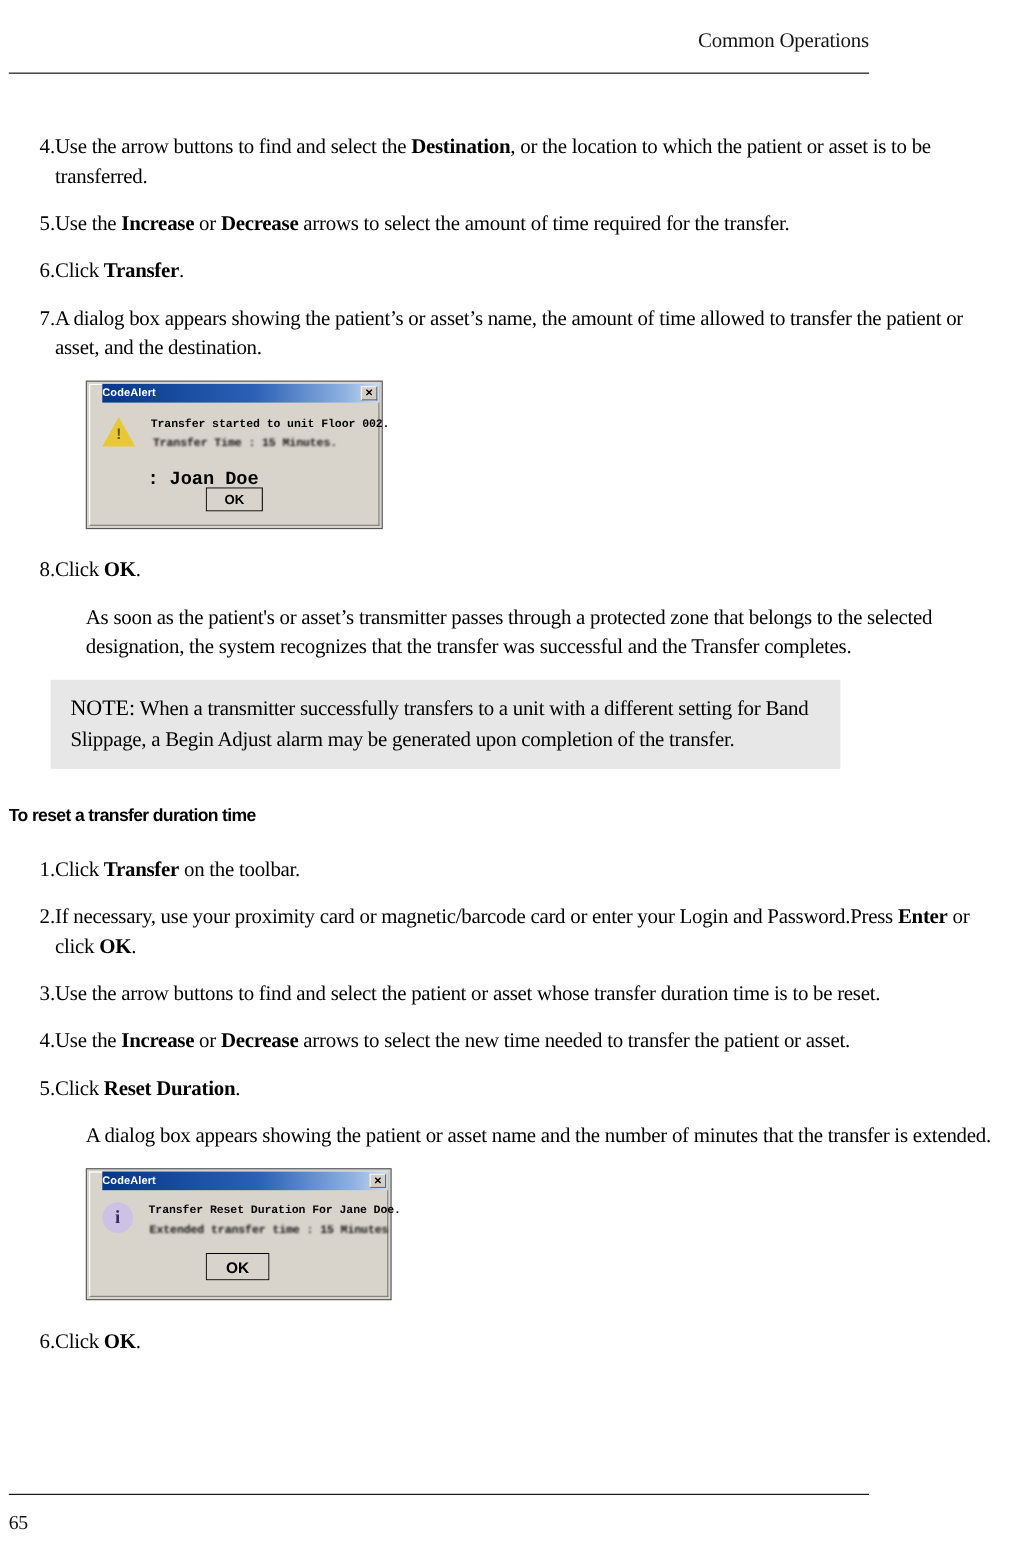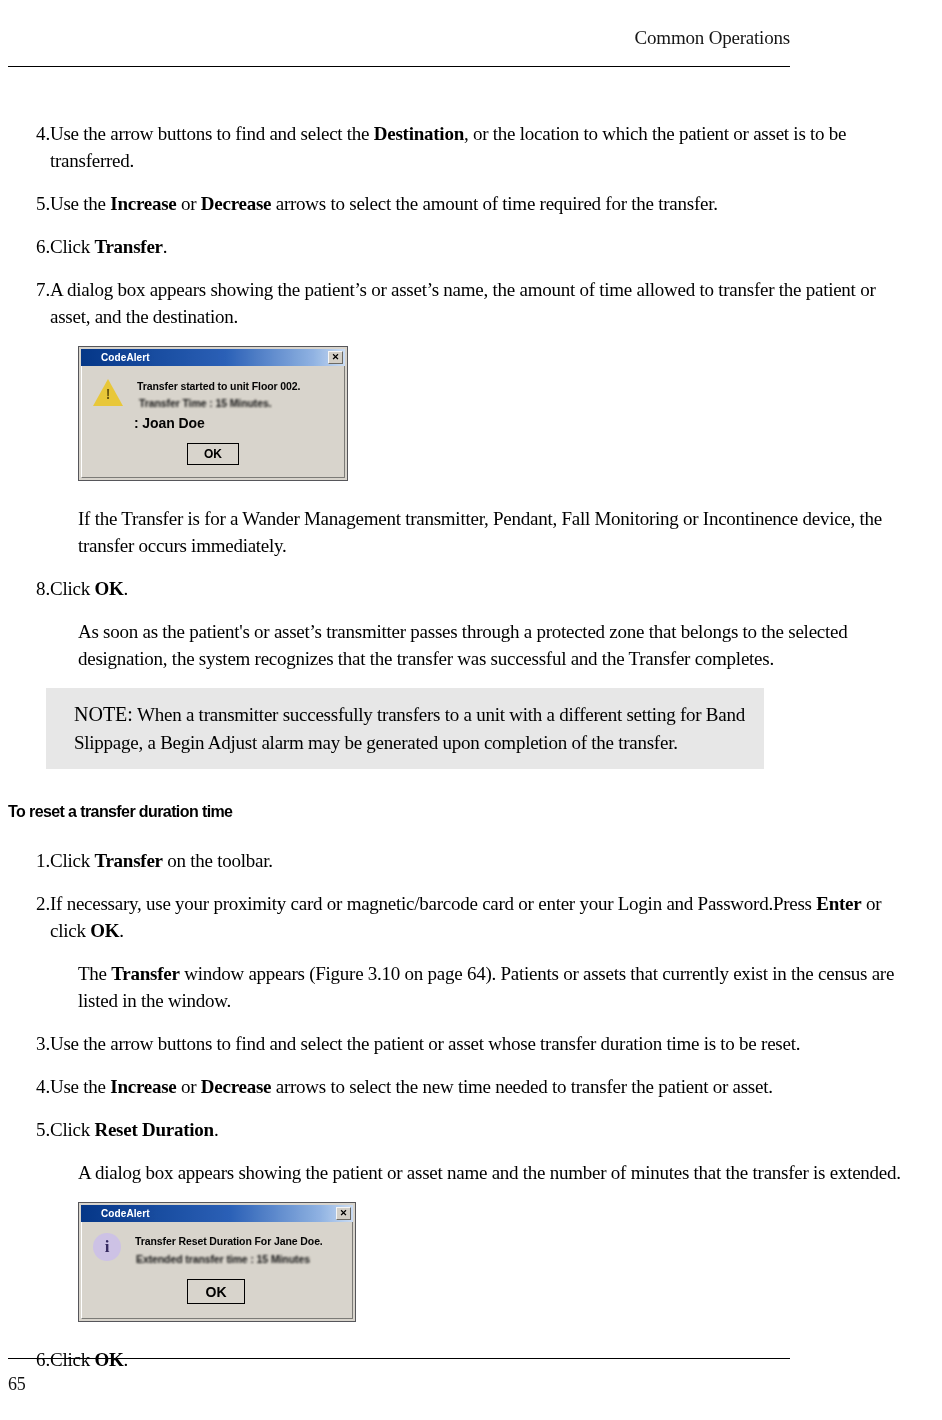--- a/index.html
+++ b/index.html
@@ -93,21 +93,21 @@
     max-width: 910px;
   }
   .para.tight { }
 
   
   .note {
     margin: 5px 0 30px 0;
     margin-left: 38px;
     width: 718px;
     background: #e7e7e7;
-    padding: 12px 14px 12px 28px;
+    padding: 12px 14px 12px 18px;
     box-sizing: border-box;
     font-size: 19px;
     line-height: 28px;
     letter-spacing: -0.25px;
   }
   .smallcaps {
     font-variant: small-caps;
     font-size: 20px;
     letter-spacing: 0;
   }
@@ -149,27 +149,27 @@
     left: 2px; top: 2px; right: 2px; bottom: 2px;
     border: 1px solid #ffffff;
     border-right-color: #7c7b77;
     border-bottom-color: #7c7b77;
     background: #d4d0c8;
     box-sizing: border-box;
   }
 
   .titlebar {
     position: absolute;
-    left: 2px; right: 2px; top: 2px;
+    left: 14px; right: 2px; top: 2px;
     height: 17px;
     background: linear-gradient(to right, #0b3a87 0%, #2f62b4 55%, #8fb0dd 88%, #c7d8ee 100%);
     display: flex;
     align-items: center;
     justify-content: space-between;
-    padding: 0 2px 0 20px;
+    padding: 0 2px 0 0;
     box-sizing: border-box;
   }
   .titlebar-text {
     font-family: "Liberation Sans", sans-serif;
     font-size: 10px;
     font-weight: bold;
     color: #ffffff;
     letter-spacing: 0.1px;
     filter: blur(0.5px);
     white-space: nowrap;
@@ -229,21 +229,21 @@
     justify-content: center;
     font-family: "Liberation Serif", serif;
     font-size: 17px;
     font-weight: bold;
     color: #3a2f63;
     filter: blur(0.45px);
   }
 
   .dlg-msg {
     position: absolute;
-    font-family: Liberation Sans, sans-serif;
+    font-family: Liberation Mono, monospace;
     font-size: 10.5px;
     font-weight: bold;
     color: #0a0a0a;
     white-space: nowrap;
     letter-spacing: -0.1px;
     filter: blur(0.55px);
   }
   .dlg-msg.dim { filter: blur(0.95px); color: #1b1b1b; }
 
   .ok-btn {
@@ -326,26 +326,25 @@
         <div class="dlg-inner"></div>
         <div class="titlebar">
           <span class="titlebar-text">CodeAlert</span>
           <span class="close-btn">✕</span>
         </div>
         <div class="dlg-icon" style="left:14px; top:32px;">
           <div class="warn-tri"></div>
         </div>
         <div class="dlg-msg" style="left:58px; top:33px;">Transfer started to unit Floor 002.</div>
         <div class="dlg-msg dim" style="left:60px; top:50px;">Transfer Time : 15 Minutes.</div>
-        <div class="dlg-msg" style="left:55px; top:68px; font-size:14px;">: Joan Doe</div>
+        <div class="dlg-msg" style="left:55px; top:80px; font-size:17px;">: Joan Doe</div>
         <div class="ok-btn" style="left:108px; top:96px;">OK</div>
       </div>
     </div>
 
-    <div class="para">If the Transfer is for a Wander Management transmitter, Pendant, Fall Monitoring or Incontinence device, the transfer occurs immediately.</div>
 
     <div class="step">
       <div class="step-num">8.</div>
       <div class="step-body"><span>Click </span><b>OK</b><span>.</span></div>
     </div>
 
     <div class="para tight">As soon as the patient's or asset’s transmitter passes through a protected zone that belongs to the selected designation, the system recognizes that the transfer was successful and the Transfer completes.</div>
 
     <div class="note">
       <span class="smallcaps">NOTE:</span><span> When a transmitter successfully transfers to a unit with a different setting for Band Slippage, a Begin Adjust alarm may be generated upon completion of the transfer.</span>
@@ -357,21 +356,20 @@
       <div class="step">
         <div class="step-num">1.</div>
         <div class="step-body"><span>Click </span><b>Transfer</b><span> on the toolbar.</span></div>
       </div>
       <div class="step">
         <div class="step-num">2.</div>
         <div class="step-body"><span>If necessary, use your proximity card or magnetic/barcode card or enter your Login and Password.Press </span><b>Enter</b><span> or click </span><b>OK</b><span>.</span></div>
       </div>
     </div>
 
-    <div class="para"><span>The </span><b>Transfer</b><span> window appears (Figure 3.10 on page 64). Patients or assets that currently exist in the census are listed in the window.</span></div>
 
     <div>
       <div class="step">
         <div class="step-num">3.</div>
         <div class="step-body"><span>Use the arrow buttons to find and select the patient or asset whose transfer duration time is to be reset.</span></div>
       </div>
       <div class="step">
         <div class="step-num">4.</div>
         <div class="step-body"><span>Use the </span><b>Increase</b><span> or </span><b>Decrease</b><span> arrows to select the new time needed to transfer the patient or asset.</span></div>
       </div>

